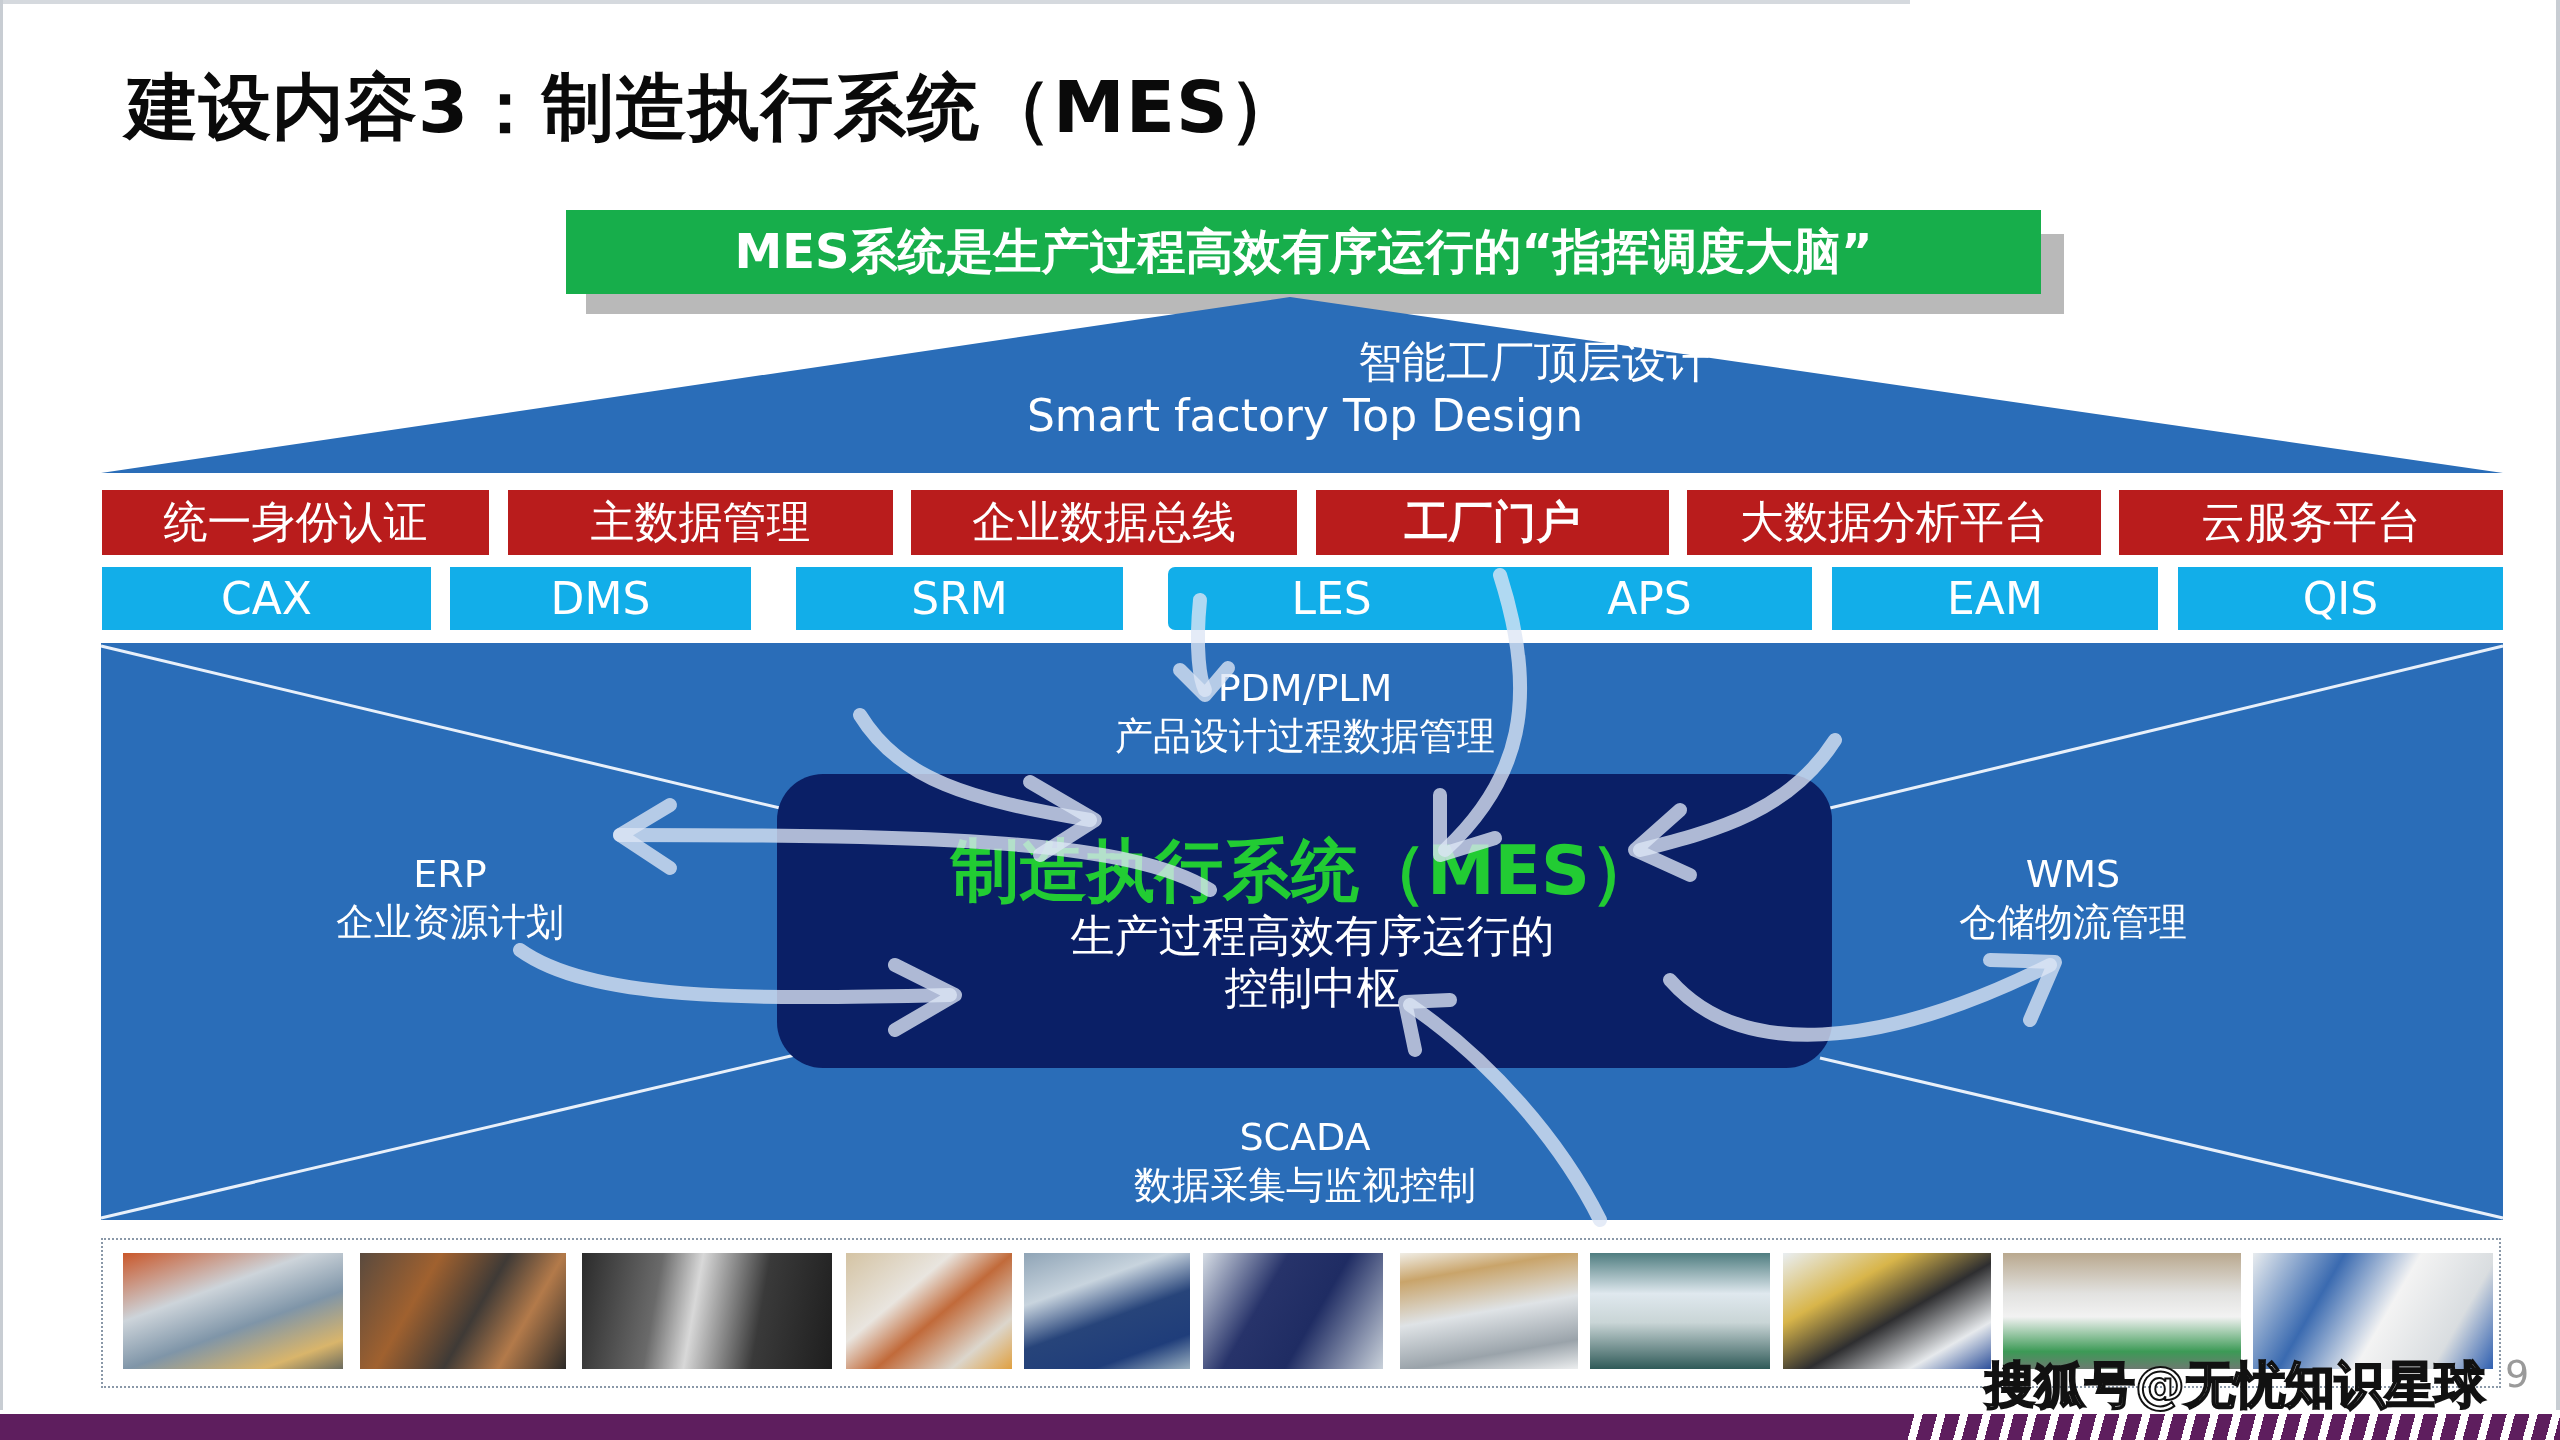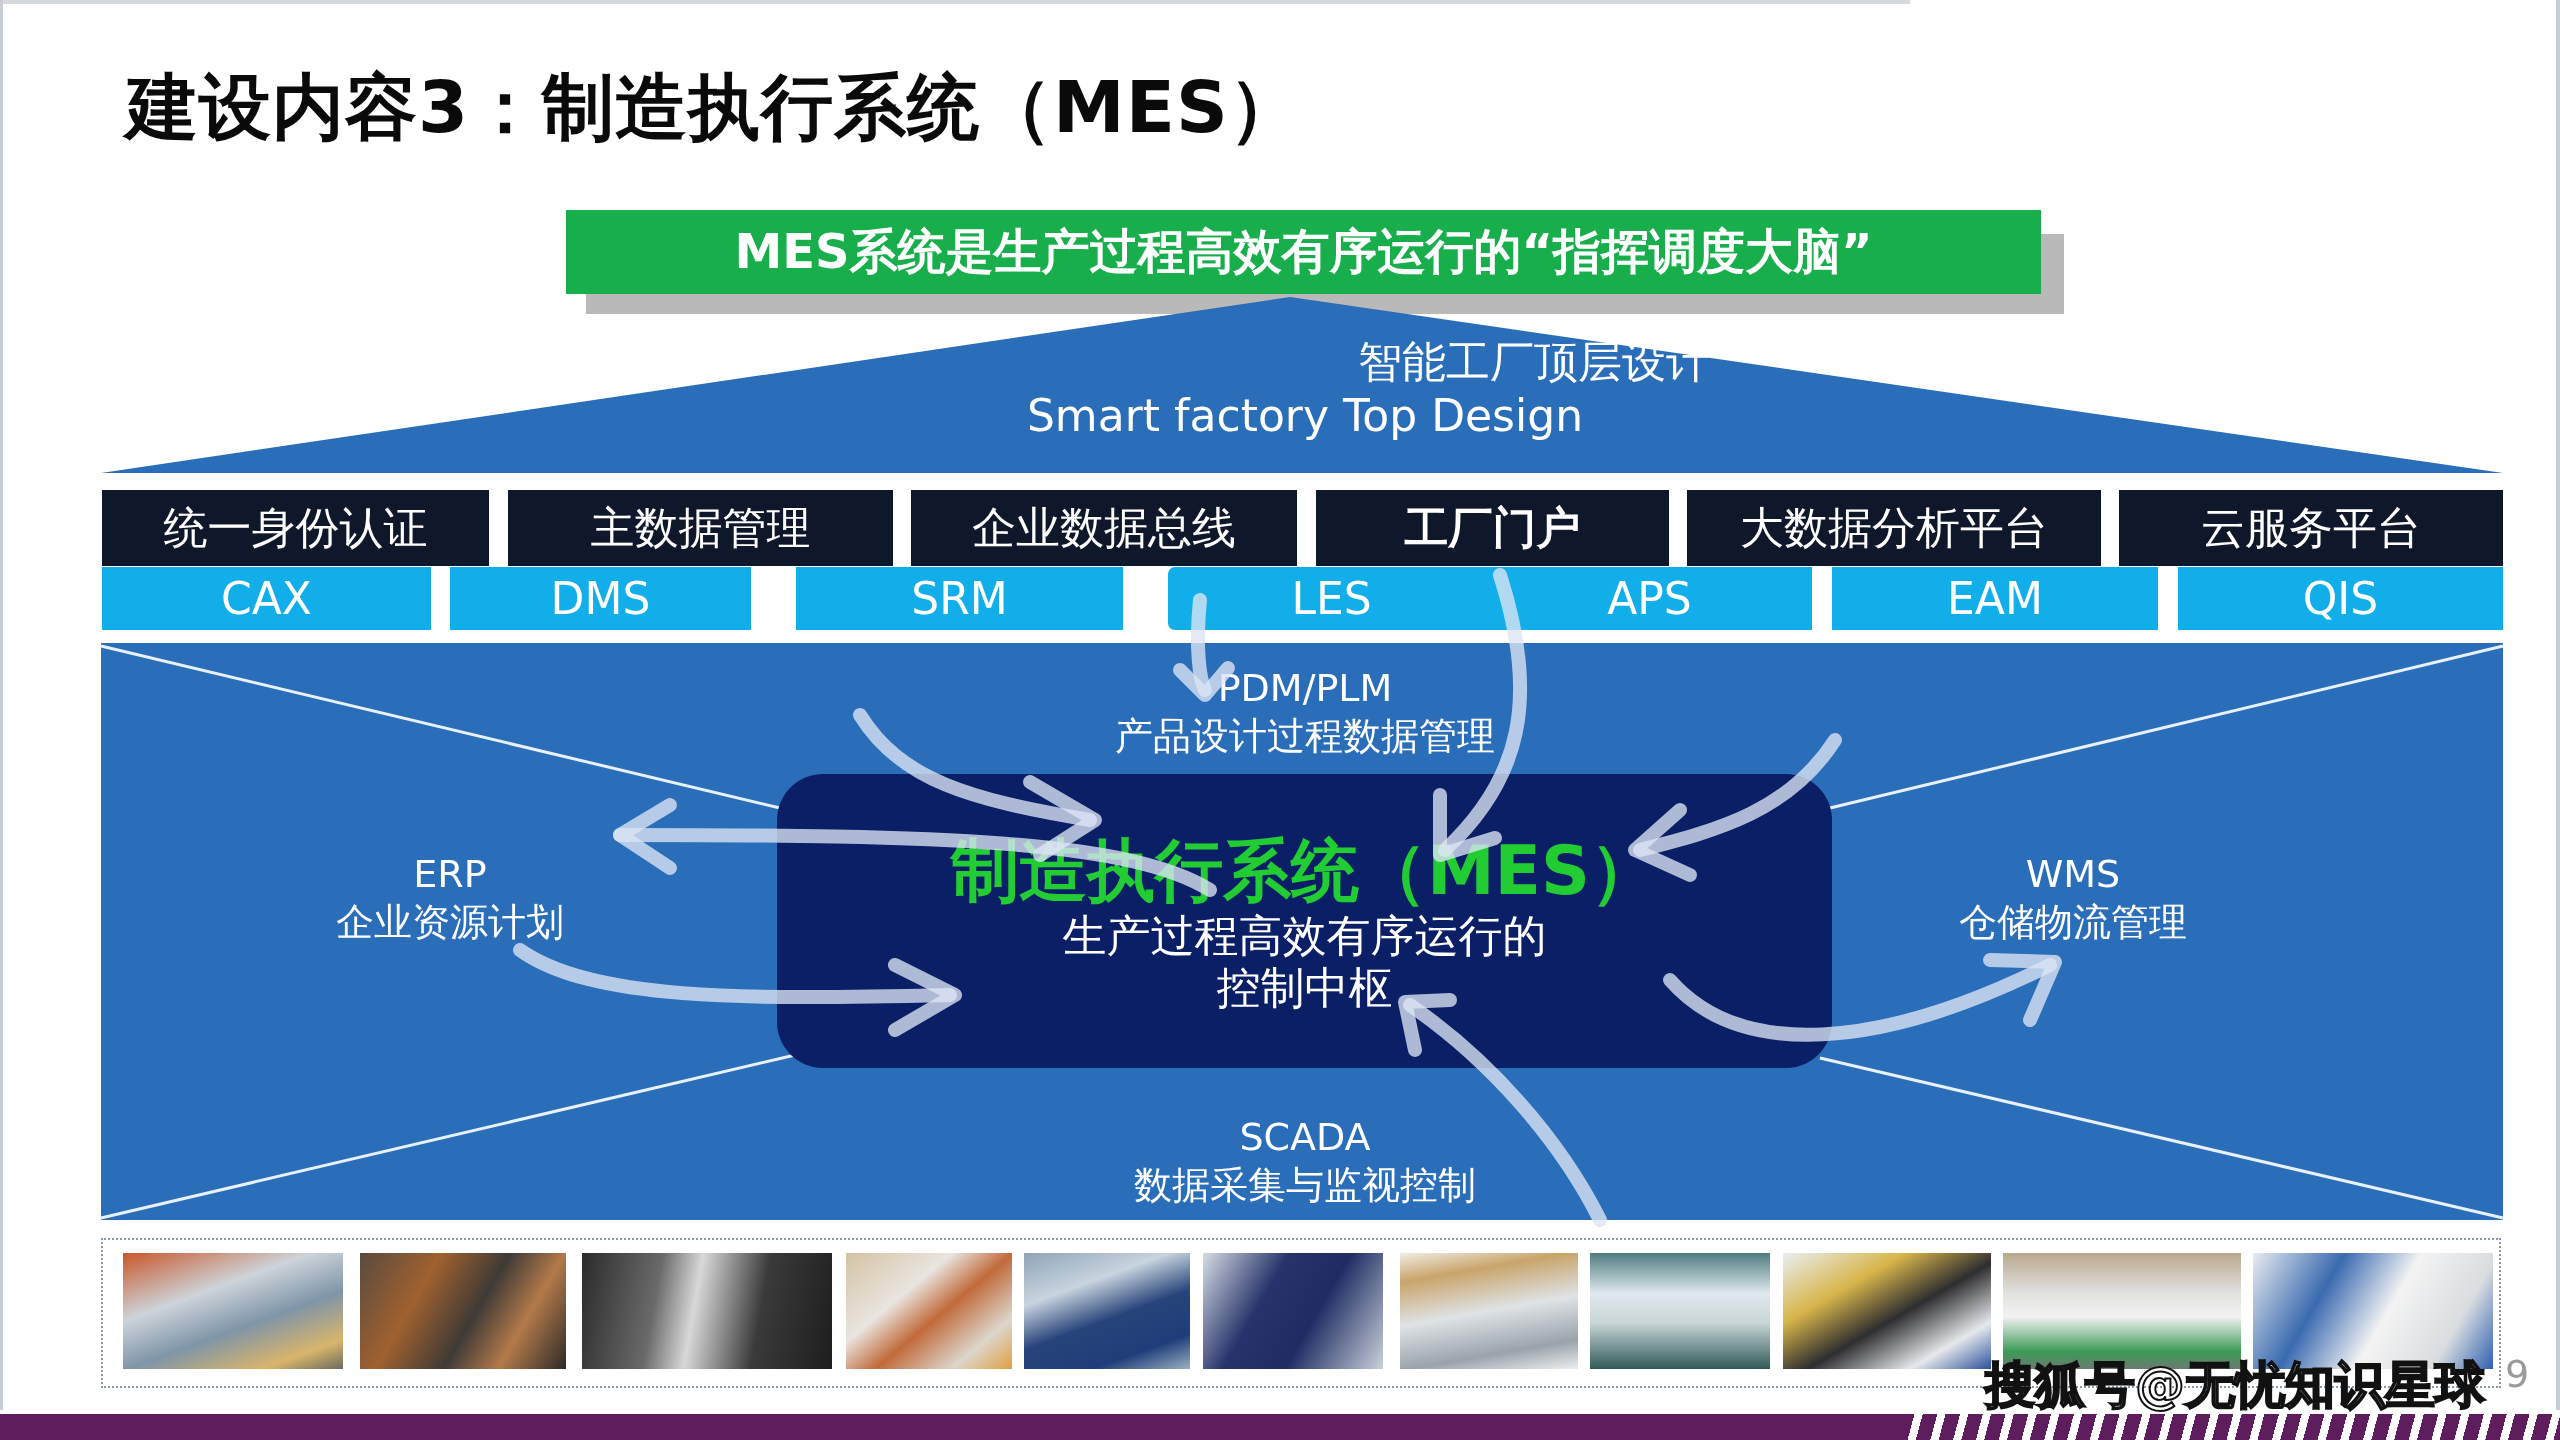--- a/index.html
+++ b/index.html
@@ -8,26 +8,26 @@
   .frame-left{left:0;top:0;width:3px;height:1410px;background:#c8cdd3;}
   .frame-right{right:0;top:0;width:4px;height:1410px;background:#c8cdd3;}
   .frame-top{left:0;top:0;width:1910px;height:4px;background:#d5d9de;}
   .title{left:126px;top:60px;font-size:72px;font-weight:bold;color:#0a0a0a;letter-spacing:1px;white-space:nowrap;}
   .banner-shadow{left:586px;top:234px;width:1478px;height:80px;background:#b9b9b9;}
   .banner{left:566px;top:210px;width:1475px;height:84px;background:#17ae4b;display:flex;align-items:center;justify-content:center;color:#ffffff;font-size:48px;font-weight:bold;white-space:nowrap;}
   svg.diagram{position:absolute;left:0;top:0;}
   .pyr-text{left:900px;top:335px;width:810px;text-align:center;color:#ffffff;}
   .pyr-cn{font-size:44px;line-height:54px;text-align:right;}
   .pyr-en{font-size:44px;line-height:54px;}
-  .black-box{height:76px;top:490px;background:#0f172a;color:#ffffff;font-size:44px;display:flex;align-items:center;justify-content:center;white-space:nowrap;}
+  .black-box{height:65px;top:490px;background:#b91c1c;color:#ffffff;font-size:44px;display:flex;align-items:center;justify-content:center;white-space:nowrap;}
   .cyan-box{height:63px;top:567px;background:#12aee9;color:#ffffff;font-size:44px;display:flex;align-items:center;justify-content:center;}
   .node{color:#ffffff;text-align:center;font-size:38px;line-height:48px;white-space:nowrap;}
   .core{left:777px;top:774px;width:1055px;height:294px;background:#0a1f66;border-radius:46px;}
   .core-title{left:777px;top:826px;width:1055px;text-align:center;color:#22cc33;font-size:68px;font-weight:bold;white-space:nowrap;}
-  .core-sub{left:777px;top:910px;width:1055px;text-align:center;color:#ffffff;font-size:44px;line-height:52px;}
+  .core-sub{left:777px;top:910px;width:1055px;text-align:center;color:#ffffff;font-size:44px;line-height:52px;padding-left:8px;}
   .photo-strip{left:101px;top:1238px;width:2400px;height:150px;border:2px dotted #8a98a8;box-sizing:border-box;}
   .photo{top:1253px;height:116px;}
   .purple{left:0;top:1414px;width:2560px;height:26px;background:#5e1e5e;}
   .stripes{right:0;top:1414px;width:660px;height:26px;background:repeating-linear-gradient(105deg,#5e1e5e 0 14px,#ffffff 14px 22px);}
   .watermark{left:1985px;top:1352px;color:#ffffff;font-size:50px;font-weight:bold;-webkit-text-stroke:2px #111;white-space:nowrap;}
   .page-num{left:2505px;top:1352px;color:#9a9a9a;font-size:38px;}
 </style>
 </head>
 <body>
 

